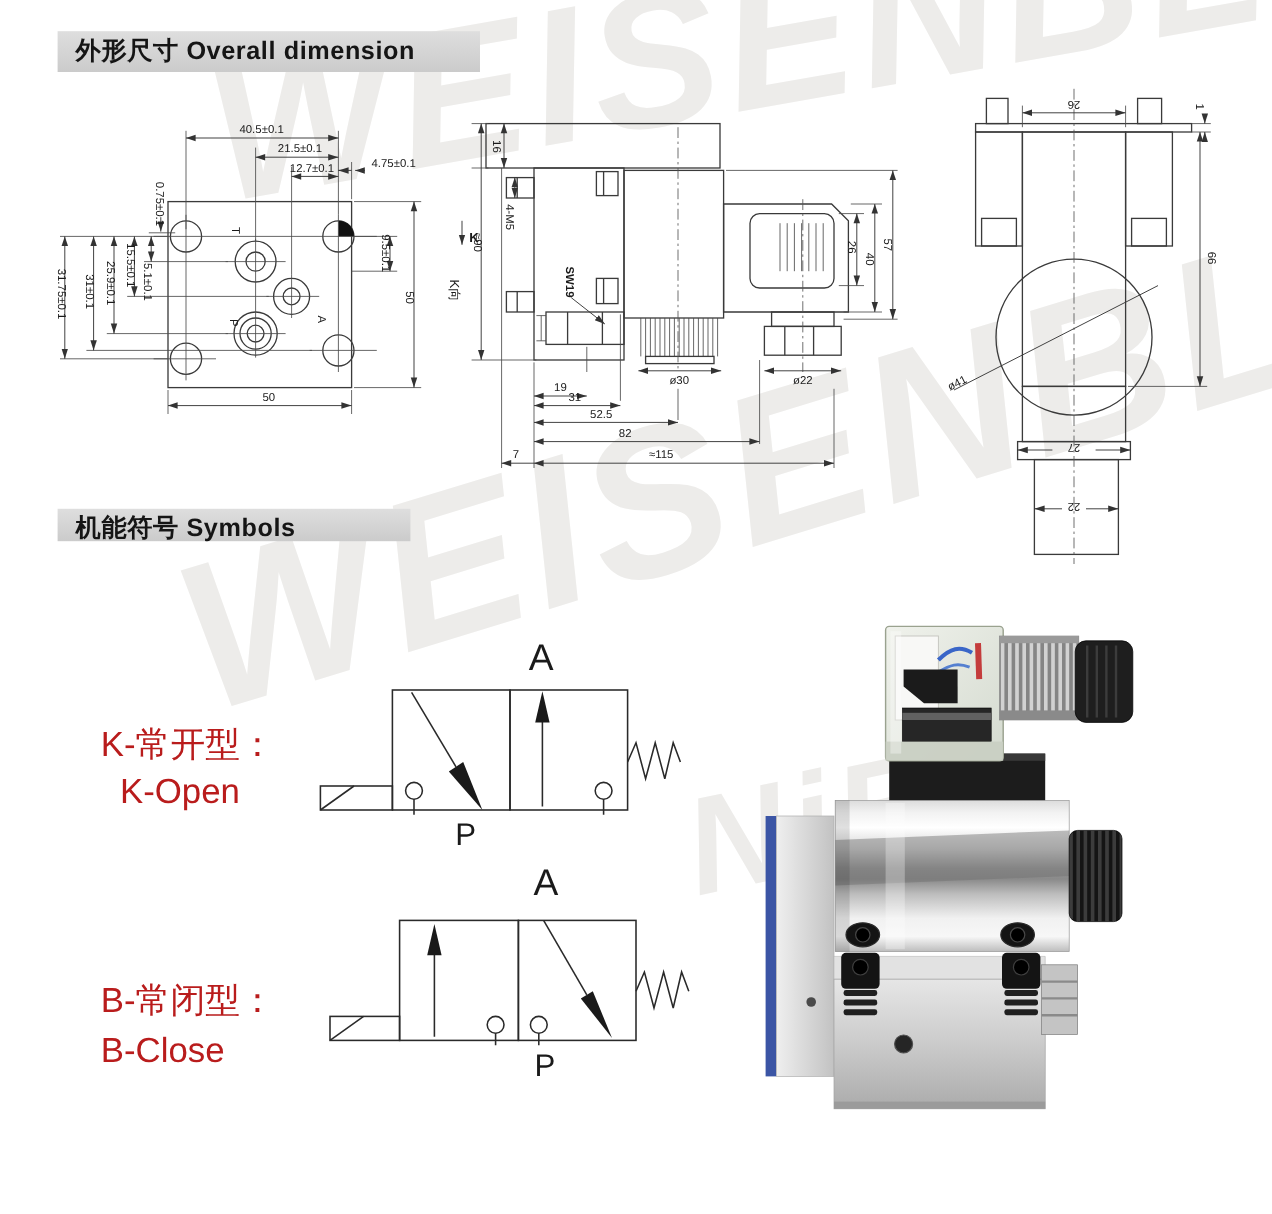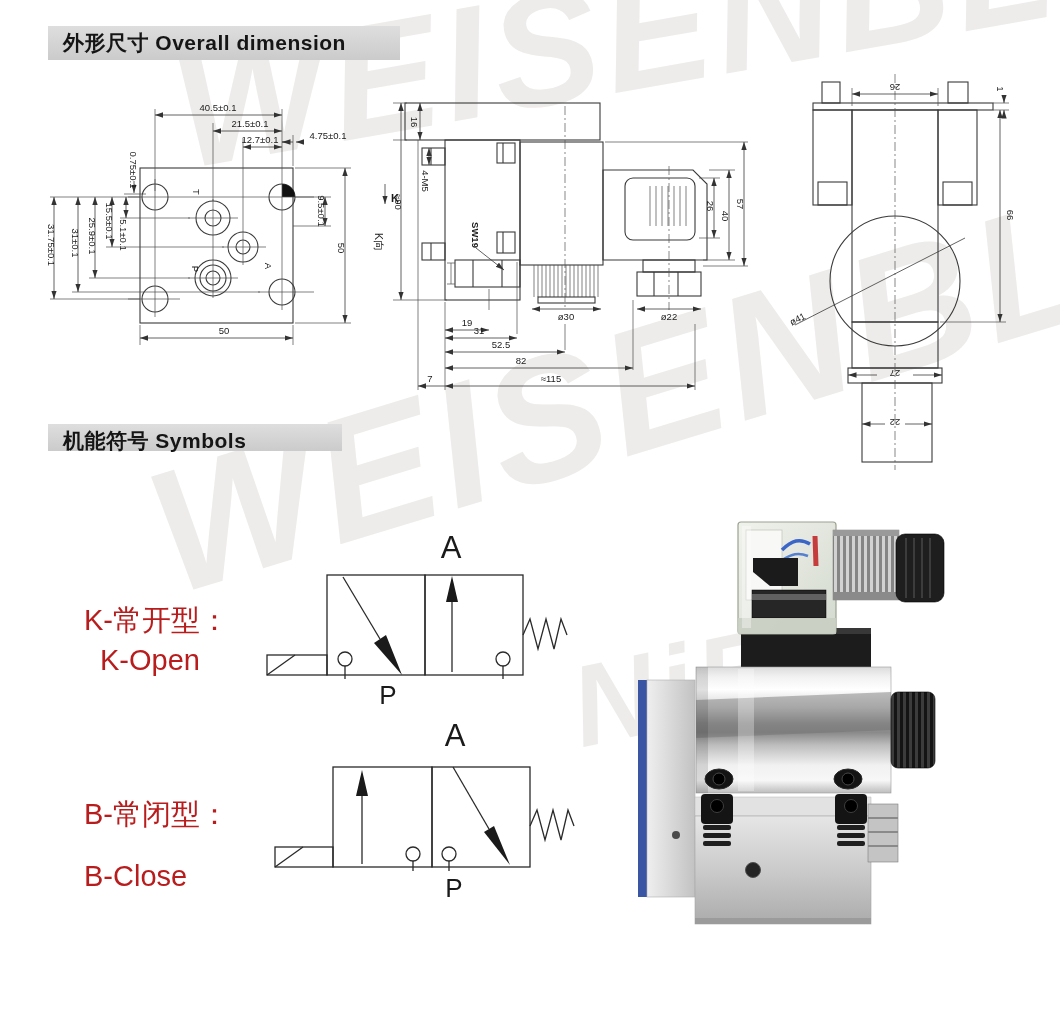--- a/index.html
+++ b/index.html
@@ -307,21 +307,21 @@
       <line class="sym" x1="251" y1="148" x2="251" y2="161"></line>
     <text class="pp" x="136" y="186" text-anchor="middle">P</text>
     <polyline class="sym" stroke-width="1" points="271,117 278,101 286,131 294,101 302,131 309,101 315,117"></polyline>
     <g>
       <rect class="sym" x="15" y="137" width="60" height="20"></rect>
       <line class="sym" x1="15" y1="157" x2="43" y2="137"></line>
     </g>
   </g>
 </svg>
 
-<div class="symlab" style="left:84px;top:795px;">B-常闭型：</div>
+<div class="symlab" style="left:84px;top:814px;">B-常闭型：</div>
 <div class="symlab" style="left:84px;top:860px;">B-Close</div>
 <svg class="drawing" style="left:252px;top:695px;" width="335" height="212" viewBox="0 0 335 212">
   <g>
     <rect class="sym" x="81" y="72" width="99" height="100"></rect>
     <rect class="sym" x="180" y="72" width="98" height="100"></rect>
     <text class="big" x="203" y="51" text-anchor="middle">A</text>
     <line class="sym" x1="110" y1="169" x2="110" y2="97"></line>
     <polygon class="blk" points="110,75 104,101 116,101"></polygon>
     <line class="sym" x1="201" y1="72" x2="237" y2="134" stroke-width="1"></line>
     <polygon class="blk" points="258,170 242,131 232,137"></polygon>

